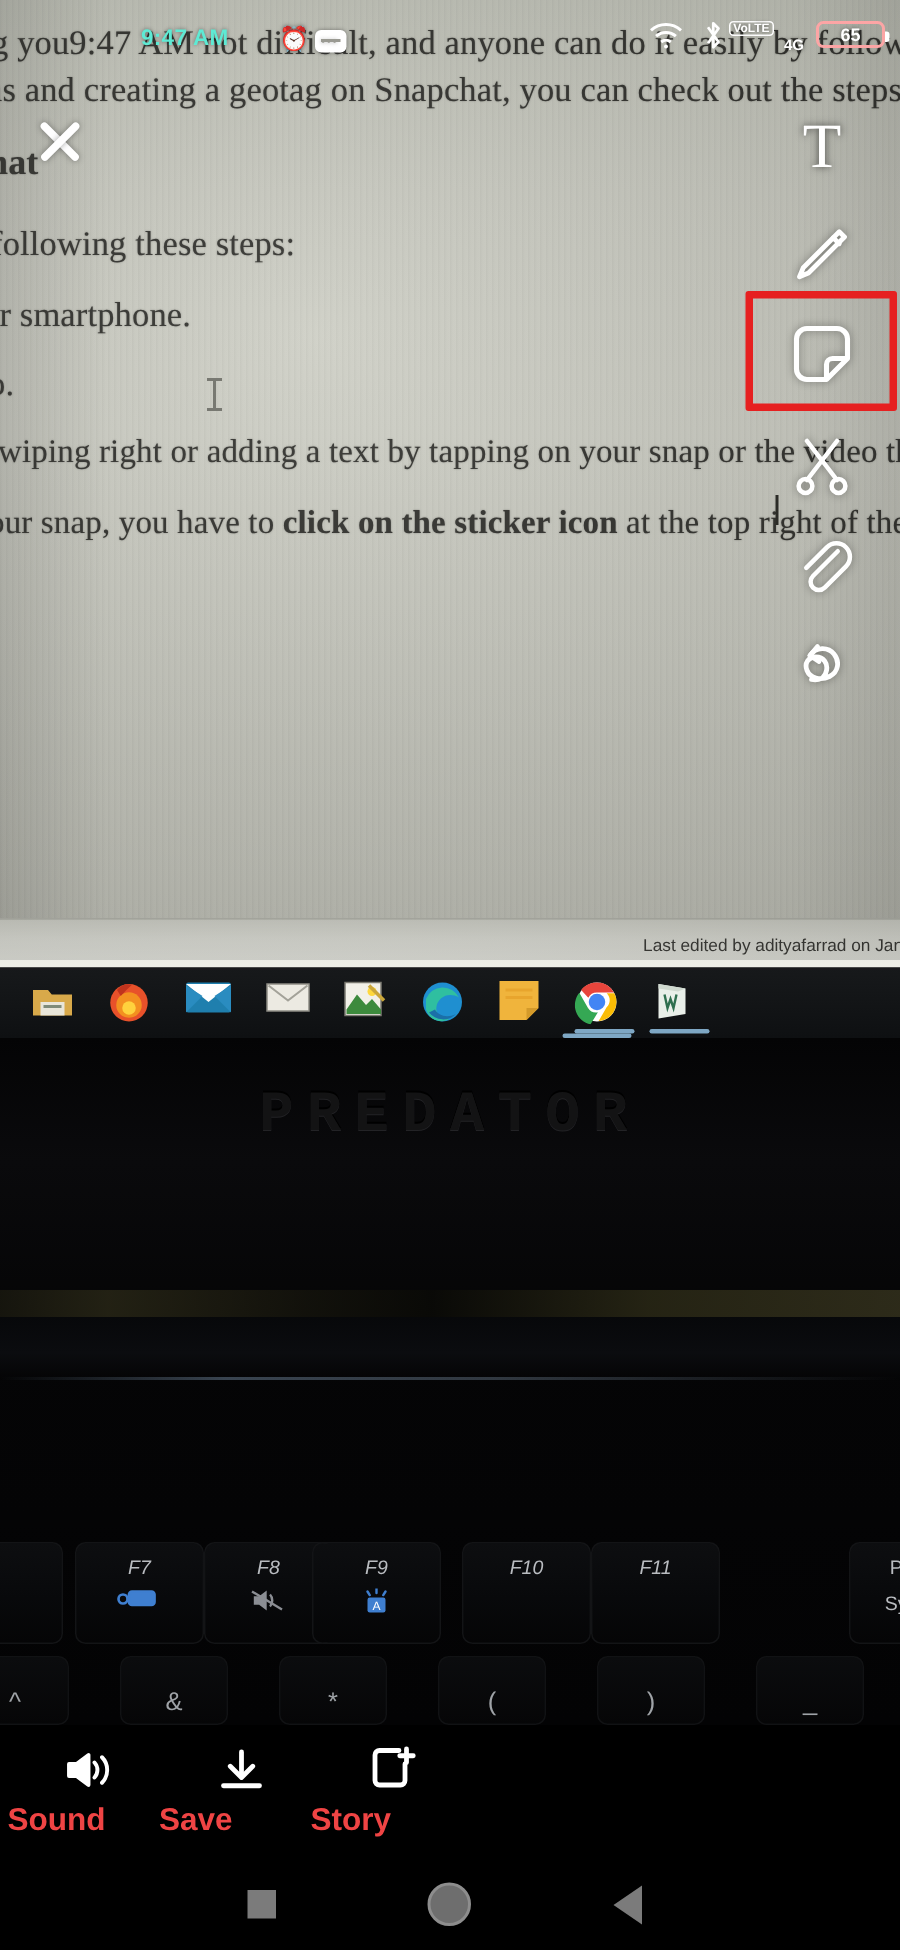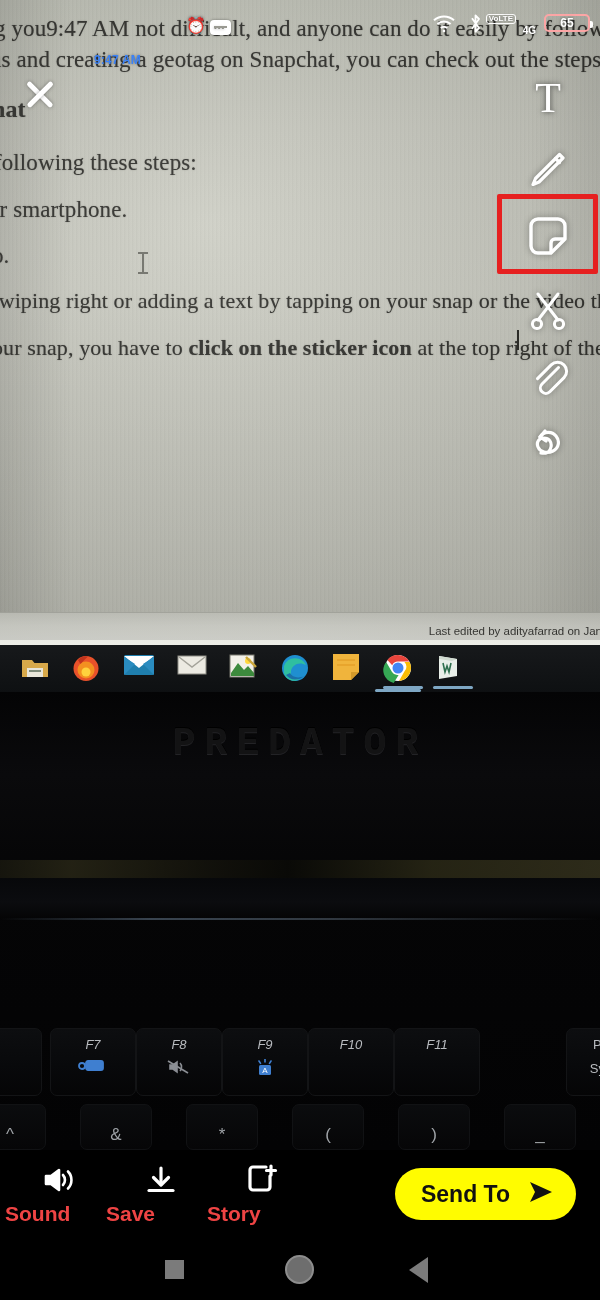--- a/index.html
+++ b/index.html
@@ -60,22 +60,22 @@
   }
   .doc-lastedit{
     position:absolute; right:-2px; top:625px;
     font-size:11.5px; color:#3c3c38; white-space:nowrap;
     font-family:"Liberation Sans", sans-serif;
   }
 
   
   .statusbar{ position:absolute; left:0; top:0; width:600px; height:44px; }
   .sb-time{
-    position:absolute; left:94px; top:17px; font-size:12px; font-weight:bold;
-    color:#3b82f6; text-shadow:0 0 3px rgba(0,0,0,.45); letter-spacing:.2px;margin-top:36px;
+    position:absolute; left:94px; top:17px; font-size:15px; font-weight:bold;
+    color:#5eead4; text-shadow:0 0 3px rgba(0,0,0,.45); letter-spacing:.2px;
   }
   .sb-ic{ position:absolute; color:#fff; text-shadow:0 0 3px rgba(0,0,0,.5); }
   .sb-alarm{ left:186px; top:16px; font-size:16px; }
   .sb-msg{
     left:210px; top:20px; width:21px; height:15px; border-radius:4px;
     background:#fff; box-shadow:0 0 3px rgba(0,0,0,.4);
   }
   .sb-msg:after{
     content:""; position:absolute; left:4px; top:6px; width:13px; height:2px;
     background:#9a9a92;
@@ -458,21 +458,21 @@
       <div class="klab">F8</div>
       <div class="kic" style="color:#7d8086">
         <svg width="26" height="16" viewBox="0 0 26 16" fill="none" stroke="#8b8e94" stroke-width="1.6">
           <path d="M4 6h3l4-3v10l-4-3H4z" fill="#8b8e94"></path>
           <path d="M14 4c2 2 2 6 0 8"></path>
           <path d="M2 2 22 14"></path>
         </svg>
       </div>
     </div>
 
-    <div class="key" style="left:222px;width:86px;text-decoration:underline;">
+    <div class="key" style="left:208px;width:86px;text-decoration:underline;">
       <div class="klab">F9</div>
       <div class="kic">
         <svg width="24" height="18" viewBox="0 0 24 18">
           <rect x="6" y="6" width="12" height="10" rx="1.5" fill="#3f7fd0"></rect>
           <text x="12" y="14.4" font-size="8" fill="#fff" text-anchor="middle" font-family="Liberation Sans, sans-serif">A</text>
           <path d="M12 0v3M6 2l1.5 2.4M18 2l-1.5 2.4" stroke="#3f7fd0" stroke-width="1.6" stroke-linecap="round"></path>
         </svg>
       </div>
     </div>
 
@@ -527,28 +527,20 @@
     <div class="act a-story">
       <div class="act-ic">
         <svg width="32" height="32" viewBox="0 0 32 32" fill="none" stroke="#fff" stroke-width="3.2" stroke-linecap="round" stroke-linejoin="round">
           <path d="M20 3H7a3 3 0 0 0-3 3v17a3 3 0 0 0 3 3h14a3 3 0 0 0 3-3V12"></path>
           <path d="M25 2v9M20.5 6.5h9"></path>
         </svg>
       </div>
       <div class="act-lb">Story</div>
     </div>
 
-    <div class="sendto">
-      <span class="st-lb">Send To</span>
-      <span>
-        <svg width="30" height="26" viewBox="0 0 30 26">
-          <path d="M4 3 26 13 4 23l5-10z" fill="#111"></path>
-        </svg>
-      </span>
-    </div>
   </div>
 
   <div class="navbar">
     <div class="nav-recent"></div>
     <div class="nav-home"></div>
     <div class="nav-back"></div>
   </div>
 
 </div>
 

